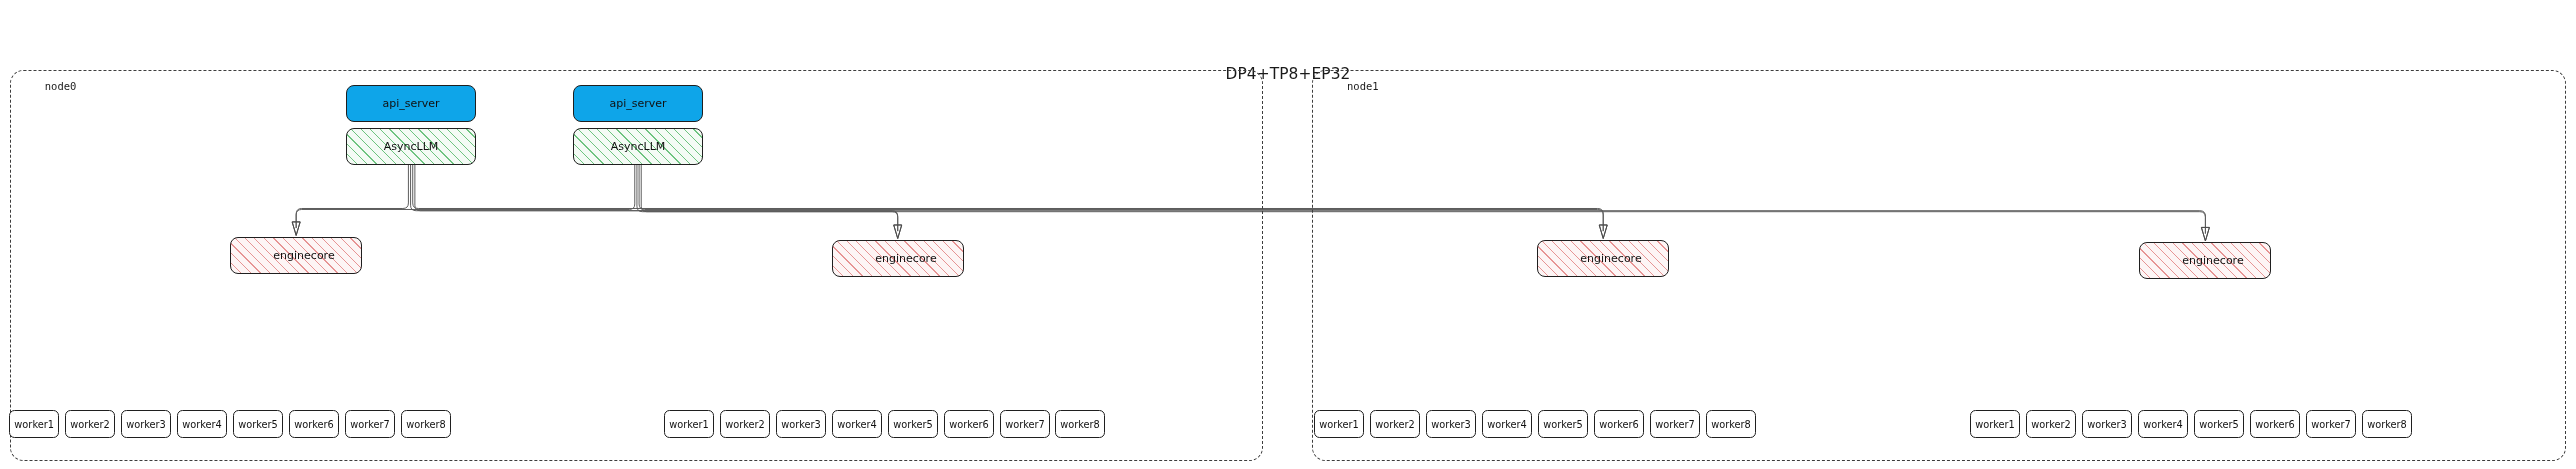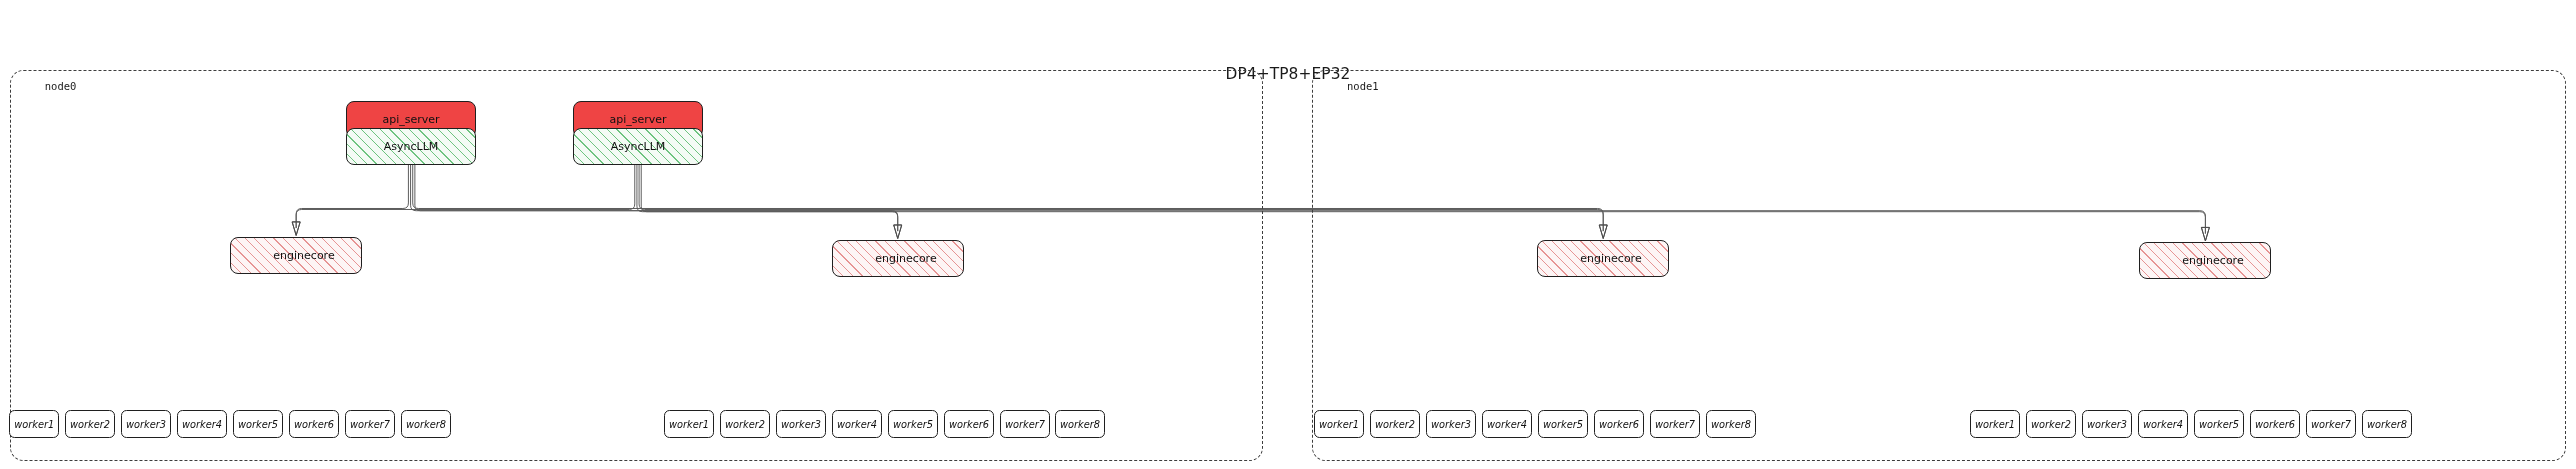--- a/index.html
+++ b/index.html
@@ -67,22 +67,21 @@
     align-items: center;
     justify-content: center;
     font-size: 11px;
     color: #111111;
     white-space: nowrap;
     font-family: "DejaVu Sans", sans-serif;
   }
 
   .box.api-server {
     border-radius: 8px;
-    background: #ef4444;
-    margin-top: 16px;
+    background: #0ea5e9;
   }
 
   
   .box.asyncllm {
     border-radius: 8px;
     background-color: #f4fbf5;
     background-image: repeating-linear-gradient(
       45deg,
       rgba(86, 186, 107, 0.85) 0px,
       rgba(86, 186, 107, 0.85) 0.9px,
@@ -102,21 +101,20 @@
       rgba(0,0,0,0) 0.9px,
       rgba(0,0,0,0) 6.8px
     );
     padding-left: 16px;
   }
 
   .box.worker {
     border-radius: 5.5px;
     font-size: 9.8px;
     border-width: 1.2px;
-    font-style: italic;
   }
 
   .box-label {
     position: relative;
     z-index: 2;
     pointer-events: none;
   }
 
   
   #edges {

